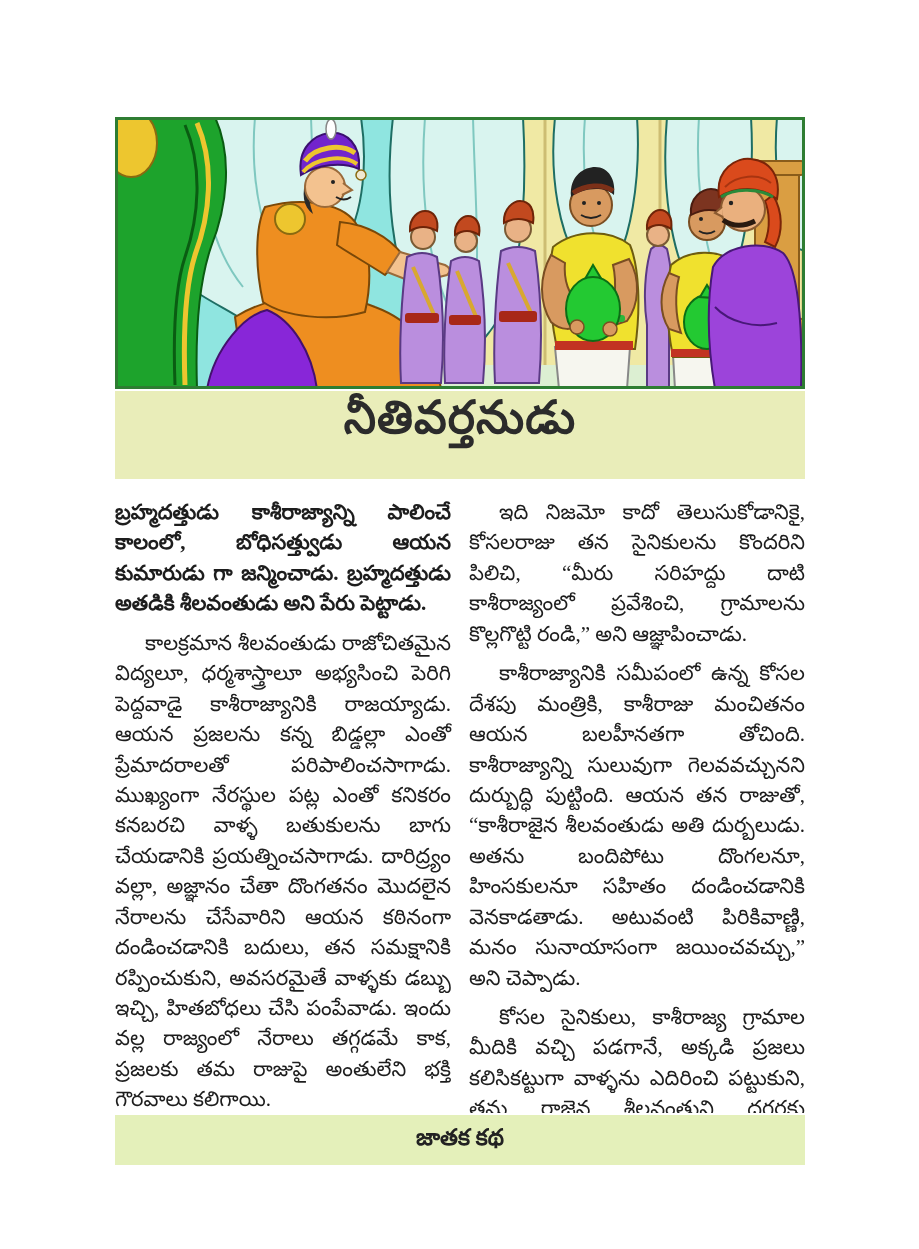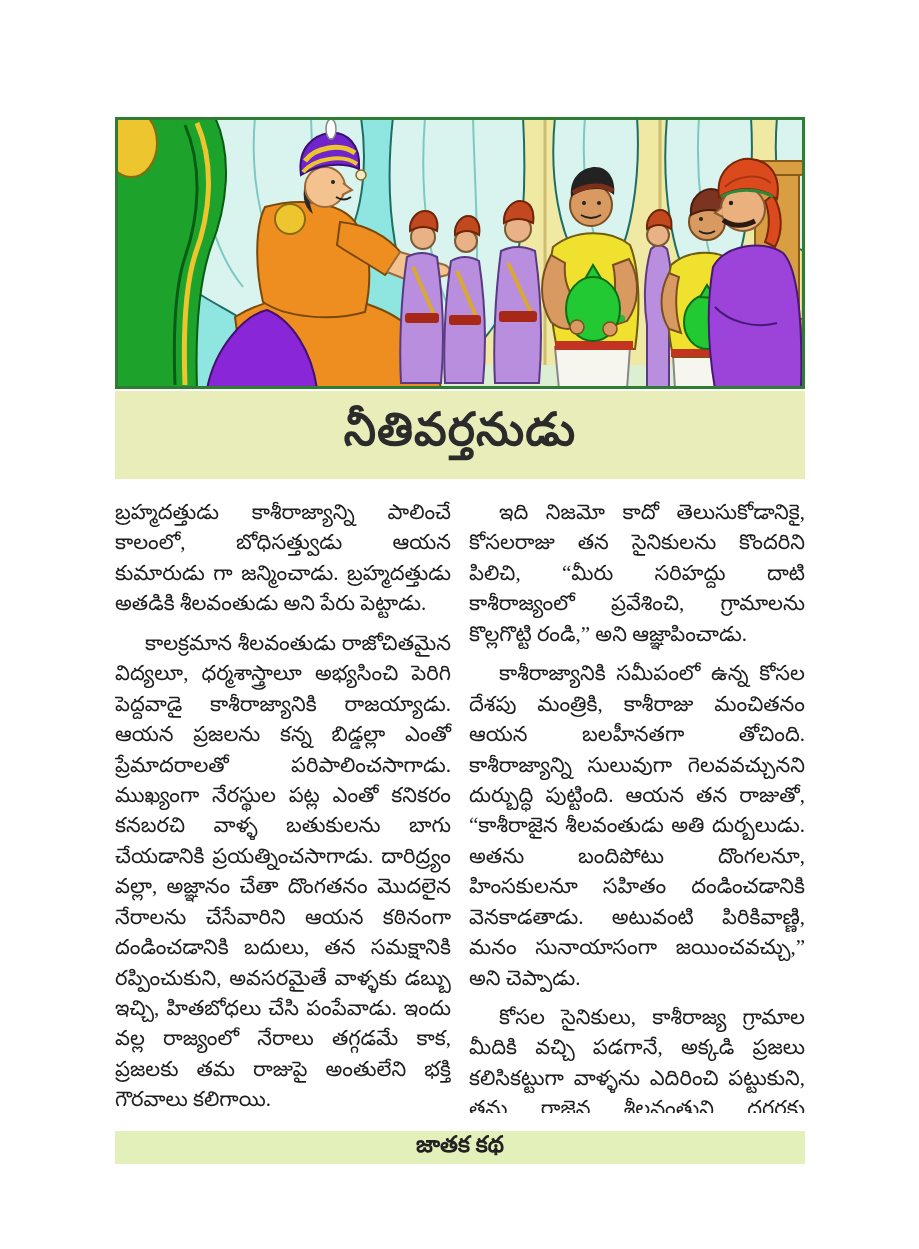--- a/index.html
+++ b/index.html
@@ -7,34 +7,34 @@
     width:919px; height:1249px; background:#ffffff; position:relative;
     font-family:"Liberation Serif","DejaVu Serif",serif;
   }
   .content { position:absolute; left:115px; top:117px; width:690px; }
 
   .illustration { margin:0; width:690px; height:272px; }
   .illustration svg { display:block; width:690px; height:272px; }
 
   .title-band {
     margin-top:2px; height:88px;
-    display:flex; align-items:center; justify-content:center;
+    display:flex; justify-content:center;
     background:#e9edb9;
   }
   .title-band h1 {
     margin:0; font-size:46px; font-weight:bold; color:#2b2b2b; letter-spacing:1px;
   }
 
   .columns { display:flex; gap:18px; margin-top:18px; height:616px; overflow:hidden; }
   .col { width:336px; font-size:21px; line-height:1.45; text-align:justify; color:#1d1d1d; }
   .col p { margin:0 0 9px 0; text-indent:30px; }
-  .col p.flush { text-indent:0; }
+  .col p.flush { text-indent:0;font-weight:bold; }
 
   .footer-band {
-    height:33px; margin-top:18px;
+    height:50px; margin-top:2px;
     display:flex; align-items:center; justify-content:center;
     background:#e4f0ba; font-weight:bold; font-size:23px; color:#222222;
   }
 </style>
 </head>
 <body style="background: rgb(255, 255, 255);">
 
 <div class="content">
 
   <figure class="illustration">

